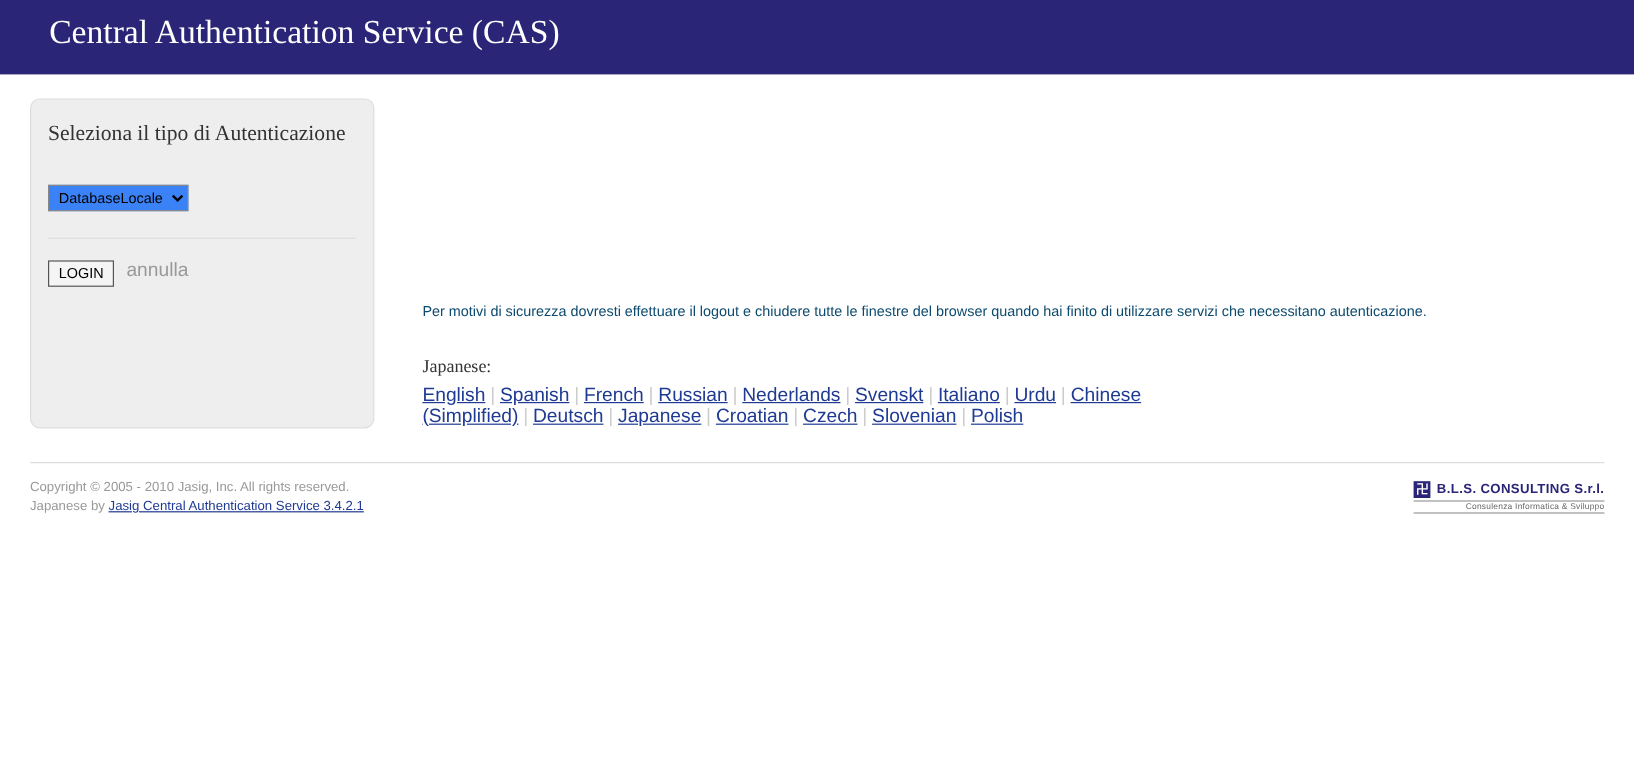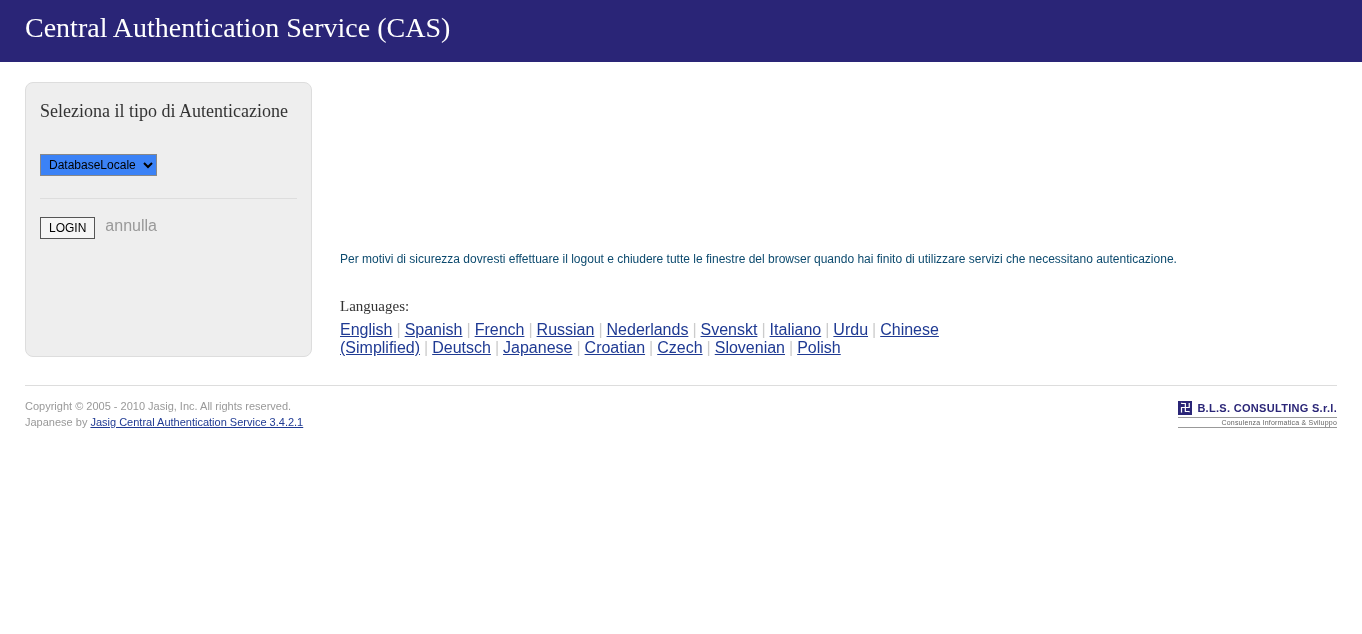--- a/index.html
+++ b/index.html
@@ -9,31 +9,31 @@
     }
     body {
       font-family: Verdana, Geneva, sans-serif;
       font-size: 12px;
       color: #333;
       background: #fff;
     }
     .header {
       background: #2a2577;
       color: #fff;
-      padding: 12px 25px 18px;
+      padding: 12px 41px 18px;
     }
     .header h1 {
       font-family: Georgia, 'Times New Roman', serif;
       font-weight: normal;
       font-size: 28px;
     }
     .content {
       display: flex;
       padding: 20px 25px 0;
-      gap: 28px;
+      gap: 40px;
     }
     .login-box {
       background: #eeeeee;
       border: 1px solid #ddd;
       border-radius: 8px;
       width: 287px;
       padding: 18px 14px 20px;
       flex-shrink: 0;
     }
     .login-box h2 {
@@ -176,21 +176,21 @@
     </select>
     <hr class="divider">
     <div class="btn-row">
       <button class="login-btn">LOGIN</button>
       <a href="#" class="cancel-link">annulla</a>
     </div>
   </div>
 
   <div class="main-area">
     <p class="security-note">Per motivi di sicurezza dovresti effettuare il logout e chiudere tutte le finestre del browser quando hai finito di utilizzare servizi che necessitano autenticazione.</p>
-    <div class="languages-heading">Languages:</div>
+    <div class="languages-heading">Japanese:</div>
     <div class="languages-list" id="languages-list"><a href="#">English</a><span class="sep">|</span><a href="#">Spanish</a><span class="sep">|</span><a href="#">French</a><span class="sep">|</span><a href="#">Russian</a><span class="sep">|</span><a href="#">Nederlands</a><span class="sep">|</span><a href="#">Svenskt</a><span class="sep">|</span><a href="#">Italiano</a><span class="sep">|</span><a href="#">Urdu</a><span class="sep">|</span><a href="#">Chinese (Simplified)</a><span class="sep">|</span><a href="#">Deutsch</a><span class="sep">|</span><a href="#">Japanese</a><span class="sep">|</span><a href="#">Croatian</a><span class="sep">|</span><a href="#">Czech</a><span class="sep">|</span><a href="#">Slovenian</a><span class="sep">|</span><a href="#">Polish</a></div>
   </div>
 </div>
 
 <div class="footer">
   <div class="footer-left">
     <p>Copyright © 2005 - 2010 Jasig, Inc. All rights reserved.</p>
     <p>
       <span>Japanese by </span><a href="#">Jasig Central Authentication Service 3.4.2.1</a>
     </p>

